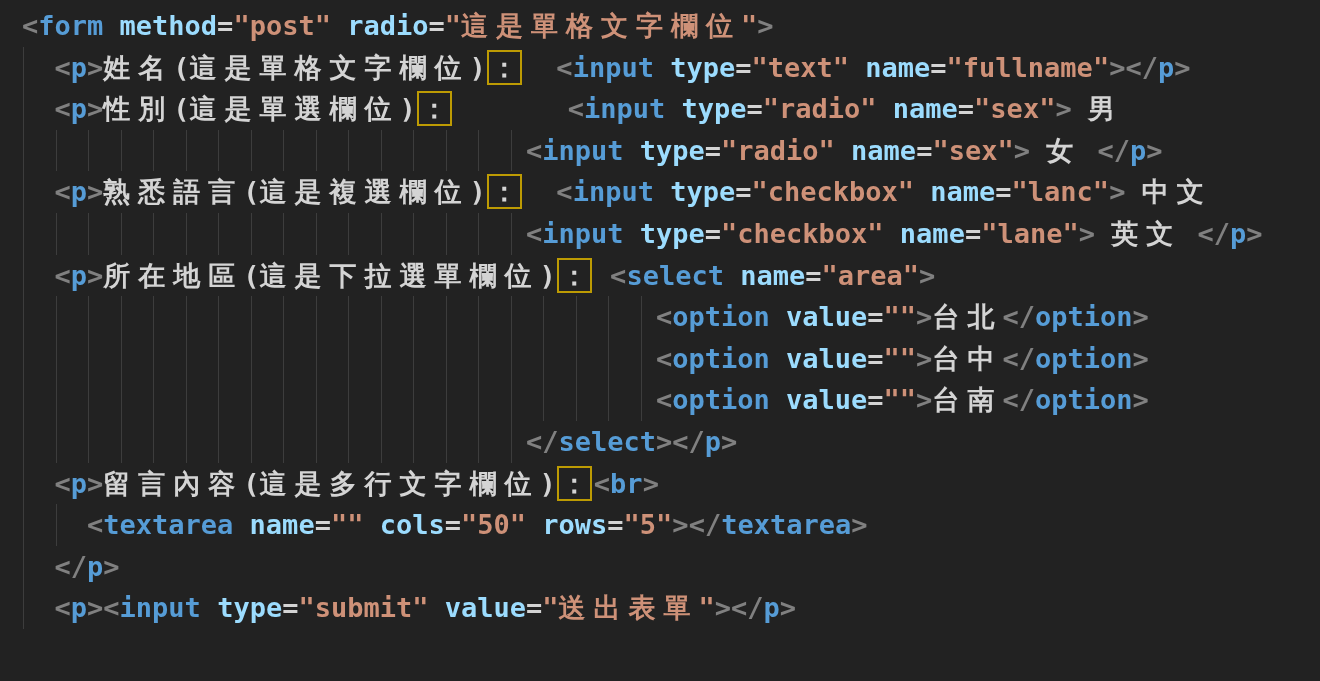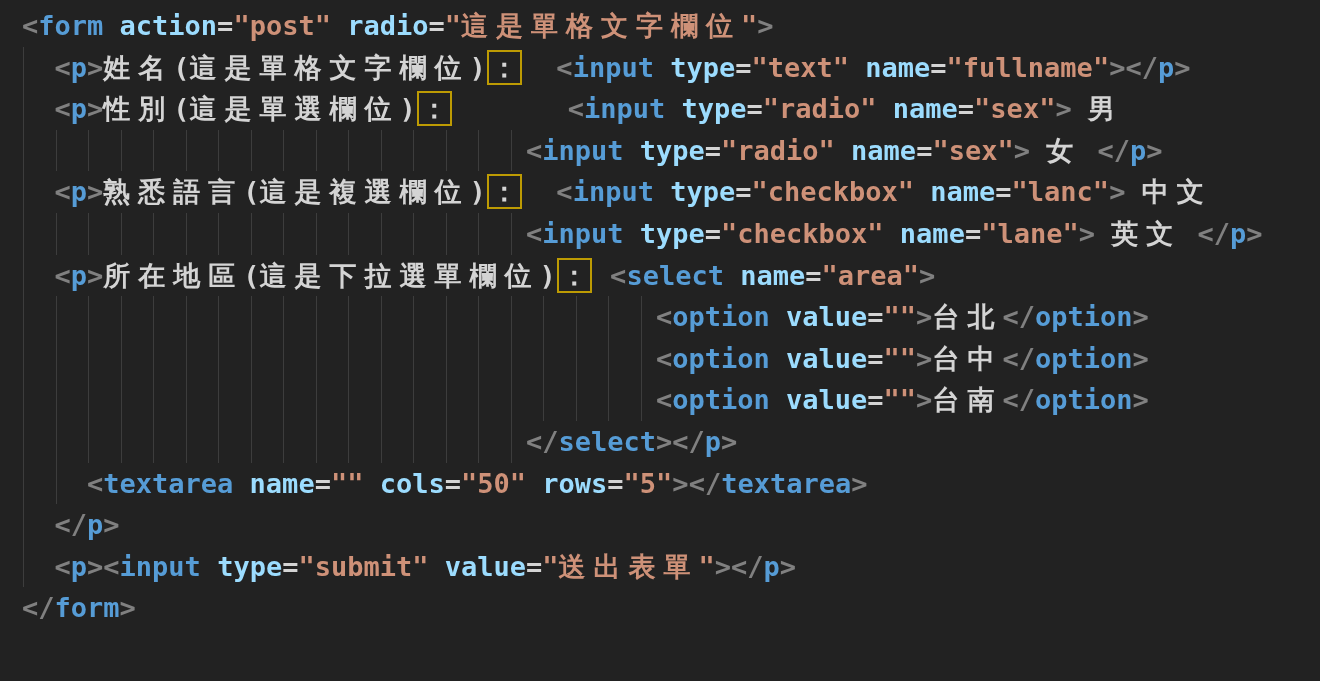--- a/index.html
+++ b/index.html
@@ -41,28 +41,28 @@
     outline:2px solid #bd9b03;
     margin:0 4px 0 3px;
     padding:0 2px;
   }
   .cjk{letter-spacing:8px;}
 </style>
 </head>
 <body>
 
 <div id="editor">
-    <div class="line"><span class="tk-p">&lt;</span><span class="tk-t">form</span><span class="tk-x"> </span><span class="tk-a">action</span><span class="tk-e">=</span><span class="tk-s">"post"</span><span class="tk-x"> </span><span class="tk-a">radio</span><span class="tk-e">=</span><span class="tk-s">"<span class="cjk">這是單格文字欄位</span>"</span><span class="tk-p">&gt;</span></div>
+    <div class="line"><span class="tk-p">&lt;</span><span class="tk-t">form</span><span class="tk-x"> </span><span class="tk-a">method</span><span class="tk-e">=</span><span class="tk-s">"post"</span><span class="tk-x"> </span><span class="tk-a">radio</span><span class="tk-e">=</span><span class="tk-s">"<span class="cjk">這是單格文字欄位</span>"</span><span class="tk-p">&gt;</span></div>
     <div class="line"><span class="guide" style="left: 1px;"></span><span class="tk-x">  </span><span class="tk-p">&lt;</span><span class="tk-t">p</span><span class="tk-p">&gt;</span><span class="tk-x"><span class="cjk">姓名</span>(<span class="cjk">這是單格文字欄位</span>)</span><span class="tk-b">：</span><span class="tk-x">  </span><span class="tk-p">&lt;</span><span class="tk-t">input</span><span class="tk-x"> </span><span class="tk-a">type</span><span class="tk-e">=</span><span class="tk-s">"text"</span><span class="tk-x"> </span><span class="tk-a">name</span><span class="tk-e">=</span><span class="tk-s">"fullname"</span><span class="tk-p">&gt;</span><span class="tk-p">&lt;/</span><span class="tk-t">p</span><span class="tk-p">&gt;</span></div>
     <div class="line"><span class="guide" style="left: 1px;"></span><span class="tk-x">  </span><span class="tk-p">&lt;</span><span class="tk-t">p</span><span class="tk-p">&gt;</span><span class="tk-x"><span class="cjk">性別</span>(<span class="cjk">這是單選欄位</span>)</span><span class="tk-b">：</span><span class="tk-x">       </span><span class="tk-p">&lt;</span><span class="tk-t">input</span><span class="tk-x"> </span><span class="tk-a">type</span><span class="tk-e">=</span><span class="tk-s">"radio"</span><span class="tk-x"> </span><span class="tk-a">name</span><span class="tk-e">=</span><span class="tk-s">"sex"</span><span class="tk-p">&gt;</span><span class="tk-x"> <span class="cjk">男</span></span></div>
     <div class="line"><span class="guide" style="left: 1px;"></span><span class="guide" style="left: 33.5px;"></span><span class="guide" style="left: 66px;"></span><span class="guide" style="left: 98.5px;"></span><span class="guide" style="left: 131px;"></span><span class="guide" style="left: 163.5px;"></span><span class="guide" style="left: 196px;"></span><span class="guide" style="left: 228.5px;"></span><span class="guide" style="left: 261px;"></span><span class="guide" style="left: 293.5px;"></span><span class="guide" style="left: 326px;"></span><span class="guide" style="left: 358.5px;"></span><span class="guide" style="left: 391px;"></span><span class="guide" style="left: 423.5px;"></span><span class="guide" style="left: 456px;"></span><span class="guide" style="left: 488.5px;"></span><span class="tk-x">                               </span><span class="tk-p">&lt;</span><span class="tk-t">input</span><span class="tk-x"> </span><span class="tk-a">type</span><span class="tk-e">=</span><span class="tk-s">"radio"</span><span class="tk-x"> </span><span class="tk-a">name</span><span class="tk-e">=</span><span class="tk-s">"sex"</span><span class="tk-p">&gt;</span><span class="tk-x"> <span class="cjk">女</span> </span><span class="tk-p">&lt;/</span><span class="tk-t">p</span><span class="tk-p">&gt;</span></div>
     <div class="line"><span class="guide" style="left: 1px;"></span><span class="tk-x">  </span><span class="tk-p">&lt;</span><span class="tk-t">p</span><span class="tk-p">&gt;</span><span class="tk-x"><span class="cjk">熟悉語言</span>(<span class="cjk">這是複選欄位</span>)</span><span class="tk-b">：</span><span class="tk-x">  </span><span class="tk-p">&lt;</span><span class="tk-t">input</span><span class="tk-x"> </span><span class="tk-a">type</span><span class="tk-e">=</span><span class="tk-s">"checkbox"</span><span class="tk-x"> </span><span class="tk-a">name</span><span class="tk-e">=</span><span class="tk-s">"lanc"</span><span class="tk-p">&gt;</span><span class="tk-x"> <span class="cjk">中文</span></span></div>
     <div class="line"><span class="guide" style="left: 1px;"></span><span class="guide" style="left: 33.5px;"></span><span class="guide" style="left: 66px;"></span><span class="guide" style="left: 98.5px;"></span><span class="guide" style="left: 131px;"></span><span class="guide" style="left: 163.5px;"></span><span class="guide" style="left: 196px;"></span><span class="guide" style="left: 228.5px;"></span><span class="guide" style="left: 261px;"></span><span class="guide" style="left: 293.5px;"></span><span class="guide" style="left: 326px;"></span><span class="guide" style="left: 358.5px;"></span><span class="guide" style="left: 391px;"></span><span class="guide" style="left: 423.5px;"></span><span class="guide" style="left: 456px;"></span><span class="guide" style="left: 488.5px;"></span><span class="tk-x">                               </span><span class="tk-p">&lt;</span><span class="tk-t">input</span><span class="tk-x"> </span><span class="tk-a">type</span><span class="tk-e">=</span><span class="tk-s">"checkbox"</span><span class="tk-x"> </span><span class="tk-a">name</span><span class="tk-e">=</span><span class="tk-s">"lane"</span><span class="tk-p">&gt;</span><span class="tk-x"> <span class="cjk">英文</span> </span><span class="tk-p">&lt;/</span><span class="tk-t">p</span><span class="tk-p">&gt;</span></div>
     <div class="line"><span class="guide" style="left: 1px;"></span><span class="tk-x">  </span><span class="tk-p">&lt;</span><span class="tk-t">p</span><span class="tk-p">&gt;</span><span class="tk-x"><span class="cjk">所在地區</span>(<span class="cjk">這是下拉選單欄位</span>)</span><span class="tk-b">：</span><span class="tk-x"> </span><span class="tk-p">&lt;</span><span class="tk-t">select</span><span class="tk-x"> </span><span class="tk-a">name</span><span class="tk-e">=</span><span class="tk-s">"area"</span><span class="tk-p">&gt;</span></div>
     <div class="line"><span class="guide" style="left: 1px;"></span><span class="guide" style="left: 33.5px;"></span><span class="guide" style="left: 66px;"></span><span class="guide" style="left: 98.5px;"></span><span class="guide" style="left: 131px;"></span><span class="guide" style="left: 163.5px;"></span><span class="guide" style="left: 196px;"></span><span class="guide" style="left: 228.5px;"></span><span class="guide" style="left: 261px;"></span><span class="guide" style="left: 293.5px;"></span><span class="guide" style="left: 326px;"></span><span class="guide" style="left: 358.5px;"></span><span class="guide" style="left: 391px;"></span><span class="guide" style="left: 423.5px;"></span><span class="guide" style="left: 456px;"></span><span class="guide" style="left: 488.5px;"></span><span class="guide" style="left: 521px;"></span><span class="guide" style="left: 553.5px;"></span><span class="guide" style="left: 586px;"></span><span class="guide" style="left: 618.5px;"></span><span class="tk-x">                                       </span><span class="tk-p">&lt;</span><span class="tk-t">option</span><span class="tk-x"> </span><span class="tk-a">value</span><span class="tk-e">=</span><span class="tk-s">""</span><span class="tk-p">&gt;</span><span class="tk-x"><span class="cjk">台北</span></span><span class="tk-p">&lt;/</span><span class="tk-t">option</span><span class="tk-p">&gt;</span></div>
     <div class="line"><span class="guide" style="left: 1px;"></span><span class="guide" style="left: 33.5px;"></span><span class="guide" style="left: 66px;"></span><span class="guide" style="left: 98.5px;"></span><span class="guide" style="left: 131px;"></span><span class="guide" style="left: 163.5px;"></span><span class="guide" style="left: 196px;"></span><span class="guide" style="left: 228.5px;"></span><span class="guide" style="left: 261px;"></span><span class="guide" style="left: 293.5px;"></span><span class="guide" style="left: 326px;"></span><span class="guide" style="left: 358.5px;"></span><span class="guide" style="left: 391px;"></span><span class="guide" style="left: 423.5px;"></span><span class="guide" style="left: 456px;"></span><span class="guide" style="left: 488.5px;"></span><span class="guide" style="left: 521px;"></span><span class="guide" style="left: 553.5px;"></span><span class="guide" style="left: 586px;"></span><span class="guide" style="left: 618.5px;"></span><span class="tk-x">                                       </span><span class="tk-p">&lt;</span><span class="tk-t">option</span><span class="tk-x"> </span><span class="tk-a">value</span><span class="tk-e">=</span><span class="tk-s">""</span><span class="tk-p">&gt;</span><span class="tk-x"><span class="cjk">台中</span></span><span class="tk-p">&lt;/</span><span class="tk-t">option</span><span class="tk-p">&gt;</span></div>
     <div class="line"><span class="guide" style="left: 1px;"></span><span class="guide" style="left: 33.5px;"></span><span class="guide" style="left: 66px;"></span><span class="guide" style="left: 98.5px;"></span><span class="guide" style="left: 131px;"></span><span class="guide" style="left: 163.5px;"></span><span class="guide" style="left: 196px;"></span><span class="guide" style="left: 228.5px;"></span><span class="guide" style="left: 261px;"></span><span class="guide" style="left: 293.5px;"></span><span class="guide" style="left: 326px;"></span><span class="guide" style="left: 358.5px;"></span><span class="guide" style="left: 391px;"></span><span class="guide" style="left: 423.5px;"></span><span class="guide" style="left: 456px;"></span><span class="guide" style="left: 488.5px;"></span><span class="guide" style="left: 521px;"></span><span class="guide" style="left: 553.5px;"></span><span class="guide" style="left: 586px;"></span><span class="guide" style="left: 618.5px;"></span><span class="tk-x">                                       </span><span class="tk-p">&lt;</span><span class="tk-t">option</span><span class="tk-x"> </span><span class="tk-a">value</span><span class="tk-e">=</span><span class="tk-s">""</span><span class="tk-p">&gt;</span><span class="tk-x"><span class="cjk">台南</span></span><span class="tk-p">&lt;/</span><span class="tk-t">option</span><span class="tk-p">&gt;</span></div>
     <div class="line"><span class="guide" style="left: 1px;"></span><span class="guide" style="left: 33.5px;"></span><span class="guide" style="left: 66px;"></span><span class="guide" style="left: 98.5px;"></span><span class="guide" style="left: 131px;"></span><span class="guide" style="left: 163.5px;"></span><span class="guide" style="left: 196px;"></span><span class="guide" style="left: 228.5px;"></span><span class="guide" style="left: 261px;"></span><span class="guide" style="left: 293.5px;"></span><span class="guide" style="left: 326px;"></span><span class="guide" style="left: 358.5px;"></span><span class="guide" style="left: 391px;"></span><span class="guide" style="left: 423.5px;"></span><span class="guide" style="left: 456px;"></span><span class="guide" style="left: 488.5px;"></span><span class="tk-x">                               </span><span class="tk-p">&lt;/</span><span class="tk-t">select</span><span class="tk-p">&gt;</span><span class="tk-p">&lt;/</span><span class="tk-t">p</span><span class="tk-p">&gt;</span></div>
+    <div class="line"><span class="guide" style="left: 1px;"></span><span class="tk-x">  </span><span class="tk-p">&lt;</span><span class="tk-t">p</span><span class="tk-p">&gt;</span><span class="tk-x"><span class="cjk">留言內容</span>(<span class="cjk">這是多行文字欄位</span>)</span><span class="tk-b">：</span><span class="tk-p">&lt;</span><span class="tk-t">br</span><span class="tk-p">&gt;</span></div>
     <div class="line"><span class="guide" style="left: 1px;"></span><span class="guide" style="left: 33.5px;"></span><span class="tk-x">    </span><span class="tk-p">&lt;</span><span class="tk-t">textarea</span><span class="tk-x"> </span><span class="tk-a">name</span><span class="tk-e">=</span><span class="tk-s">""</span><span class="tk-x"> </span><span class="tk-a">cols</span><span class="tk-e">=</span><span class="tk-s">"50"</span><span class="tk-x"> </span><span class="tk-a">rows</span><span class="tk-e">=</span><span class="tk-s">"5"</span><span class="tk-p">&gt;</span><span class="tk-p">&lt;/</span><span class="tk-t">textarea</span><span class="tk-p">&gt;</span></div>
     <div class="line"><span class="guide" style="left: 1px;"></span><span class="tk-x">  </span><span class="tk-p">&lt;/</span><span class="tk-t">p</span><span class="tk-p">&gt;</span></div>
     <div class="line"><span class="guide" style="left: 1px;"></span><span class="tk-x">  </span><span class="tk-p">&lt;</span><span class="tk-t">p</span><span class="tk-p">&gt;</span><span class="tk-p">&lt;</span><span class="tk-t">input</span><span class="tk-x"> </span><span class="tk-a">type</span><span class="tk-e">=</span><span class="tk-s">"submit"</span><span class="tk-x"> </span><span class="tk-a">value</span><span class="tk-e">=</span><span class="tk-s">"<span class="cjk">送出表單</span>"</span><span class="tk-p">&gt;</span><span class="tk-p">&lt;/</span><span class="tk-t">p</span><span class="tk-p">&gt;</span></div>
-    <div class="line"><span class="tk-p">&lt;/</span><span class="tk-t">form</span><span class="tk-p">&gt;</span></div>
   </div>
 
 </body></html>

